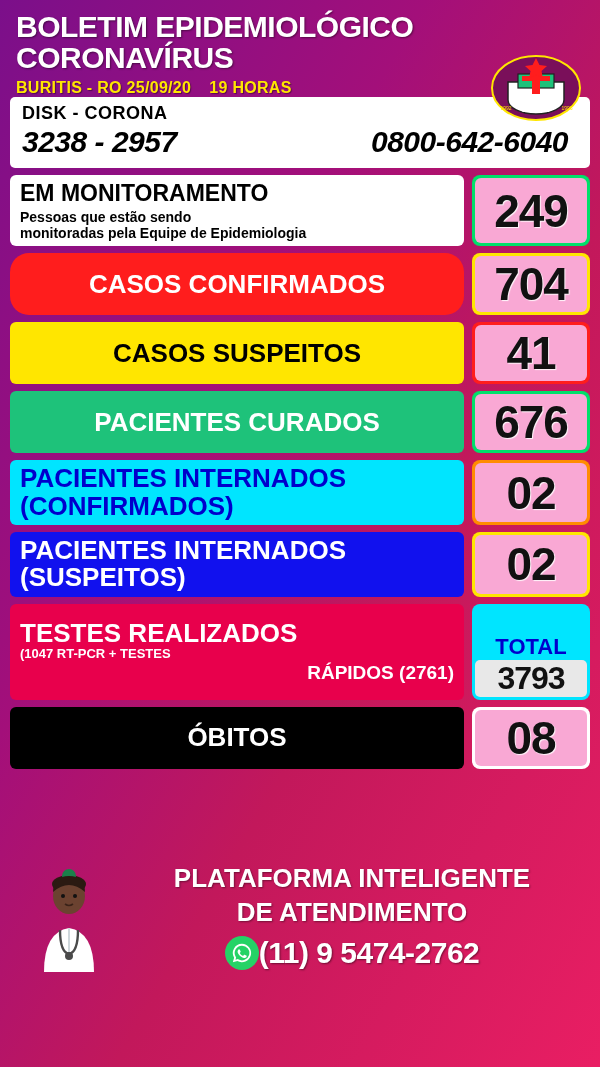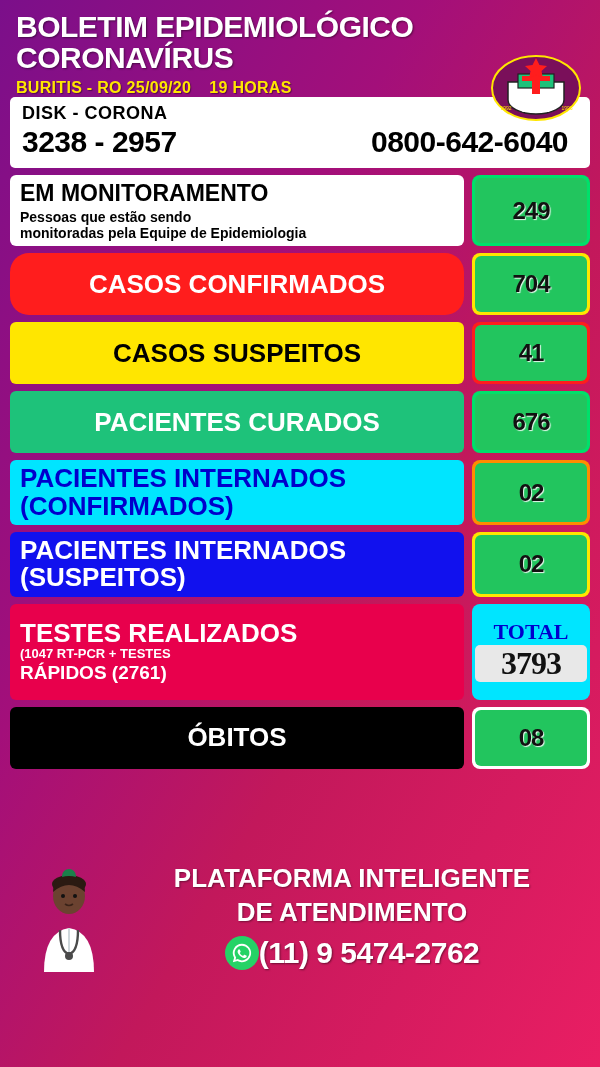--- a/index.html
+++ b/index.html
@@ -68,20 +68,21 @@
     display: flex;
     justify-content: space-between;
     align-items: center;
     margin-top: 1px;
   }
   .disk-num {
     font-size: 30px;
     font-weight: bold;
     color: #000;
     letter-spacing: -0.5px;
+    font-style: italic;
   }
   .disk-num.right { padding-right: 10px; }
 
   
   .row {
     margin-top: 7px;
     display: flex;
     align-items: stretch;
     position: relative;
     border-radius: 6px;
@@ -99,28 +100,28 @@
   .row-value {
     width: 118px;
     border-radius: 8px;
     display: flex;
     flex-direction: column;
     align-items: center;
     justify-content: center;
     padding: 3px;
   }
   .value-inner {
-    background: #22c55e;
+    background: #f9a8d4;
     border-radius: 6px;
     width: 100%;
     height: 100%;
     display: flex;
     align-items: center;
     justify-content: center;
-    font-size: 24px;
+    font-size: 46px;
     font-weight: bold;
     color: #111;
     text-shadow: 1px 1px 1px rgba(255,255,255,.9);
     letter-spacing: -1px;
   }
   .big-title { font-size: 26px; font-weight: bold; line-height: 1.05; }
   .sub-title { font-size: 15px; font-weight: bold; line-height: 1.12; }
 
   
   .monitor-label { background: #ffffff; color: #000; }
@@ -142,22 +143,21 @@
   .lbl-black { background: #000000; color: #ffffff; }
 
   .centered { align-items: center; text-align: center; }
 
   .total-value {
     display: flex;
     flex-direction: column;
     width: 100%;
     height: 100%;
     align-items: center;
-    justify-content: center;
-    font-family: Liberation Serif, serif;
+    justify-content: flex-end;
   }
   .total-word {
     font-size: 22px;
     font-weight: bold;
     color: #0000cc;
     line-height: 1;
   }
   .total-num {
     background: #e8e8e8;
     border-radius: 5px;
@@ -306,21 +306,21 @@
     </div>
     <div class="row-value val-yellow">
       <div class="value-inner">02</div>
     </div>
   </div>
 
   <div class="row" style="min-height:96px;">
     <div class="row-label lbl-pinkred">
       <div class="big-title">TESTES REALIZADOS</div>
       <div class="sub-title" style="font-size:13px;">(1047 RT-PCR + TESTES</div>
-      <div class="sub-title" style="font-size:19px;">RÁPIDOS (2761)</div>
+      <div class="sub-title" style="font-size:19px;text-align:right;">RÁPIDOS (2761)</div>
     </div>
     <div class="row-value val-cyan">
       <div class="total-value">
         <div class="total-word">TOTAL</div>
         <div class="total-num">3793</div>
       </div>
     </div>
   </div>
 
   <div class="row">

